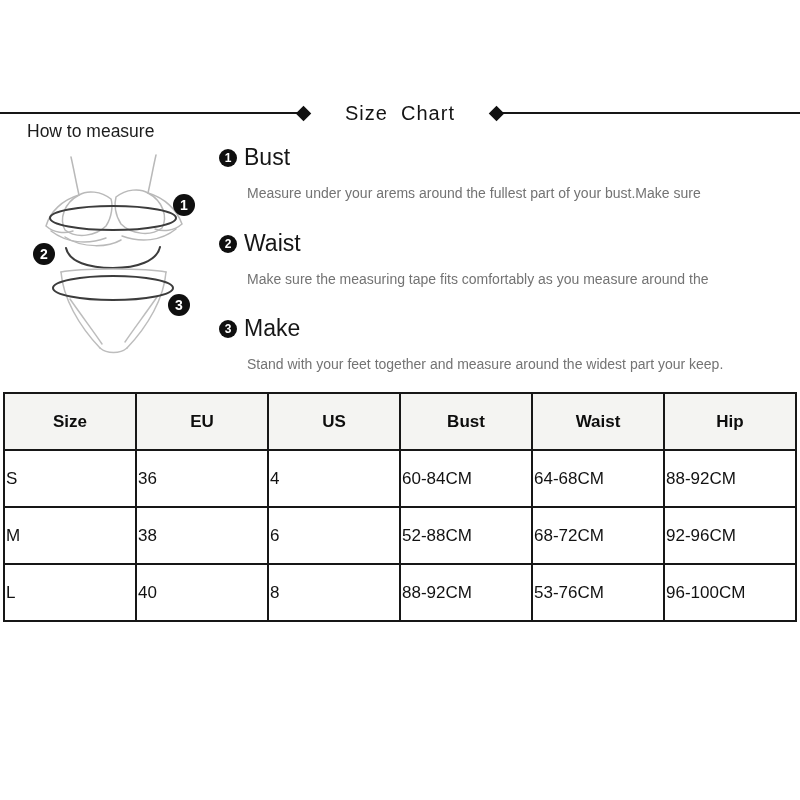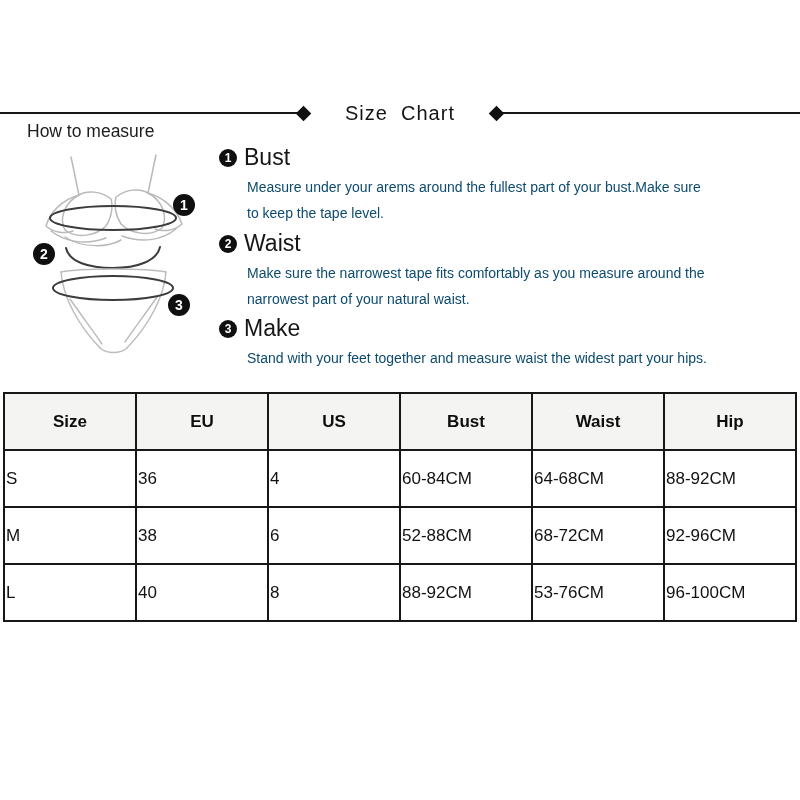--- a/index.html
+++ b/index.html
@@ -16,21 +16,21 @@
   .howto{position:absolute;left:27px;top:121px;font-size:17.5px;color:#1c1c1c;}
   .figure{position:absolute;left:25px;top:139px;}
   .figure text{font-family:"Liberation Sans","DejaVu Sans",sans-serif;}
   
   .section{position:absolute;left:219px;width:578px;}
   .sec-bust{top:144px;} .sec-waist{top:230px;} .sec-hips{top:315px;}
   .sec-head{display:flex;align-items:center;gap:7px;}
   .num-badge{width:18px;height:18px;border-radius:50%;background:#0f0f0f;color:#fff;
     font-size:12px;font-weight:bold;display:flex;align-items:center;justify-content:center;flex:none;}
   .sec-title{font-size:23px;font-weight:400;margin:0;color:#161616;}
-  .sec-lines{padding-left:28px;margin-top:3px;font-size:14px;line-height:26px;color:#0c4a6e;font-weight:500;}
+  .sec-lines{padding-left:28px;margin-top:9px;font-size:14px;line-height:26px;color:#737373;font-weight:500;}
   
   table.size-table{position:absolute;left:3px;top:392px;width:794px;border-collapse:collapse;table-layout:fixed;}
   .size-table th,.size-table td{border:2px solid #171717;height:53px;vertical-align:middle;font-size:17px;}
   .size-table th{background:#f4f4f2;font-weight:bold;color:#0d0d0d;}
   .size-table td{color:#121212;background:#fff;}
   
   .note{position:absolute;left:16px;top:674px;font-size:18px;color:#101010;letter-spacing:0.2px;}
 </style>
 </head>
 <body>
@@ -88,42 +88,40 @@
     </g>
   </svg>
 
   <section class="section sec-bust">
     <div class="sec-head">
       <span class="num-badge">1</span>
       <h2 class="sec-title">Bust</h2>
     </div>
     <div class="sec-lines">
       <div>Measure under your arems around the fullest part of your bust.Make sure</div>
-      <div>to keep the tape level.</div>
     </div>
   </section>
 
   <section class="section sec-waist">
     <div class="sec-head">
       <span class="num-badge">2</span>
       <h2 class="sec-title">Waist</h2>
     </div>
     <div class="sec-lines">
-      <div>Make sure the narrowest tape fits comfortably as you measure around the</div>
-      <div>narrowest part of your natural waist.</div>
+      <div>Make sure the measuring tape fits comfortably as you measure around the</div>
     </div>
   </section>
 
   <section class="section sec-hips">
     <div class="sec-head">
       <span class="num-badge">3</span>
       <h2 class="sec-title">Make</h2>
     </div>
     <div class="sec-lines">
-      <div>Stand with your feet together and measure waist the widest part your hips.</div>
+      <div>Stand with your feet together and measure around the widest part your keep.</div>
     </div>
   </section>
 
   <table class="size-table">
     <thead>
       <tr>
         <th>Size</th>
         <th>EU</th>
         <th>US</th>
         <th>Bust</th>

